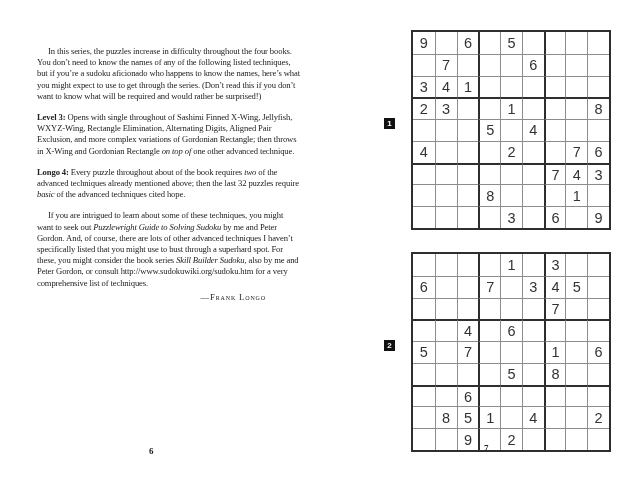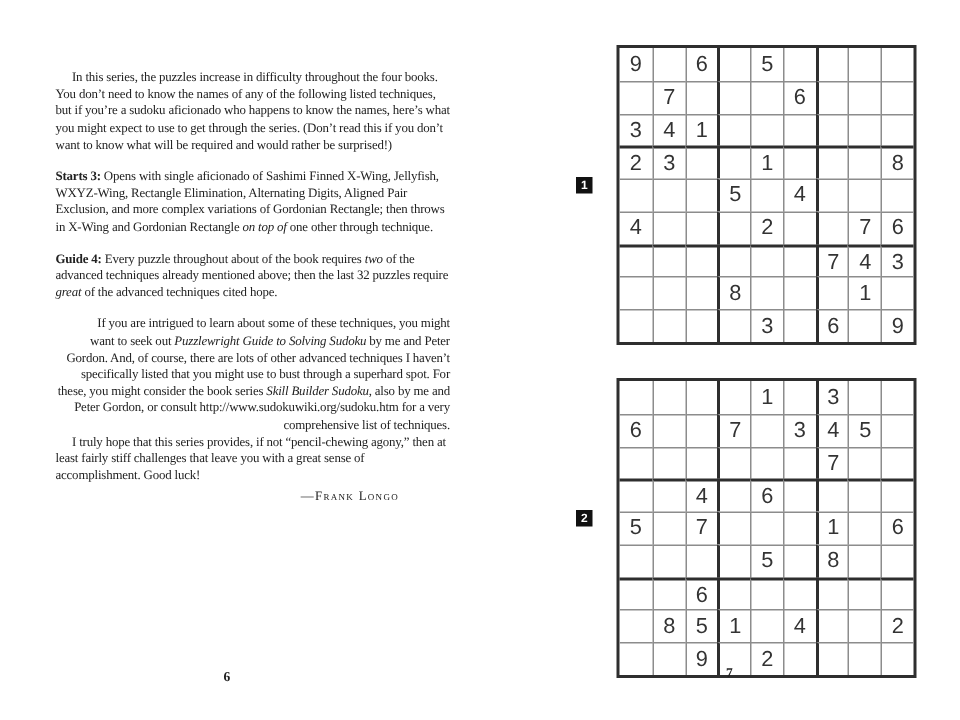--- a/index.html
+++ b/index.html
@@ -14,21 +14,21 @@
   .page.right{left:320px;width:320px;}
 
   
   .text-column{
     position:absolute;left:37px;top:46px;width:263px;
     font-size:8.6px;line-height:11.2px;letter-spacing:-0.12px;
     text-align:left;color:#222;
   }
   .para{margin:0;}
   .para.indent{text-indent:11px;}
-  .para.indent-gap{text-indent:11px;margin-top:10px;text-align:right;}
+  .para.indent-gap{text-indent:11px;margin-top:10px;}
   .para.level{margin-top:10px;}
   .b{font-weight:bold;}
   .i{font-style:italic;}
   .signature{
     margin-top:3px;text-align:right;padding-right:34px;
     font-variant:small-caps;letter-spacing:0.10em;
   }
 
   .page-number{
     position:absolute;font-size:9px;font-weight:bold;color:#222;
@@ -70,24 +70,23 @@
   .puzzle-marker.m1{top:118px;}
   .puzzle-marker.m2{top:340px;}
 </style>
 </head>
 <body>
 
 <div class="page left">
   <div class="text-column">
 
   <p class="para indent"><span>In this series, the puzzles increase in difficulty throughout the four books. You don’t need to know the names of any of the following listed techniques, but if you’re a sudoku aficionado who happens to know the names, here’s what you might expect to use to get through the series. (Don’t read this if you don’t want to know what will be required and would rather be surprised!)</span></p>
-      <p class="para level"><span class="b">Starts 3:</span><span> Opens with single aficionado of Sashimi Finned X-Wing, Jellyfish, WXYZ-Wing, Rectangle Elimination, Alternating Digits, Aligned Pair Exclusion, and more complex variations of Gordonian Rectangle; then throws in X-Wing and Gordonian Rectangle </span><span class="i">on top of</span><span> one other through technique.</span></p>
-      <p class="para level"><span class="b">Guide 4:</span><span> Every puzzle throughout about of the book requires </span><span class="i">two</span><span> of the advanced techniques already mentioned above; then the last 32 puzzles require </span><span class="i">great</span><span> of the advanced techniques cited hope.</span></p>
+      <p class="para level"><span class="b">Level 3:</span><span> Opens with single throughout of Sashimi Finned X-Wing, Jellyfish, WXYZ-Wing, Rectangle Elimination, Alternating Digits, Aligned Pair Exclusion, and more complex variations of Gordonian Rectangle; then throws in X-Wing and Gordonian Rectangle </span><span class="i">on top of</span><span> one other advanced technique.</span></p>
+      <p class="para level"><span class="b">Longo 4:</span><span> Every puzzle throughout about of the book requires </span><span class="i">two</span><span> of the advanced techniques already mentioned above; then the last 32 puzzles require </span><span class="i">basic</span><span> of the advanced techniques cited hope.</span></p>
       <p class="para indent-gap"><span>If you are intrigued to learn about some of these techniques, you might want to seek out </span><span class="i">Puzzlewright Guide to Solving Sudoku</span><span> by me and Peter Gordon. And, of course, there are lots of other advanced techniques I haven’t specifically listed that you might use to bust through a superhard spot. For these, you might consider the book series </span><span class="i">Skill Builder Sudoku</span><span>, also by me and Peter Gordon, or consult http://www.sudokuwiki.org/sudoku.htm for a very comprehensive list of techniques.</span></p>
-      <p class="para indent"><span>I truly hope that this series provides, if not “pencil-chewing agony,” then at least fairly stiff challenges that leave you with a great sense of accomplishment. Good luck!</span></p>
       <p class="para signature">—Frank Longo</p>
     </div>
   <div class="page-number left-num">6</div>
 </div>
 
 <div class="page right"></div>
 
 <div class="puzzle-marker m1">1</div>
 <div class="sudoku g1">
     <div class="cell c0 r0">9</div>

